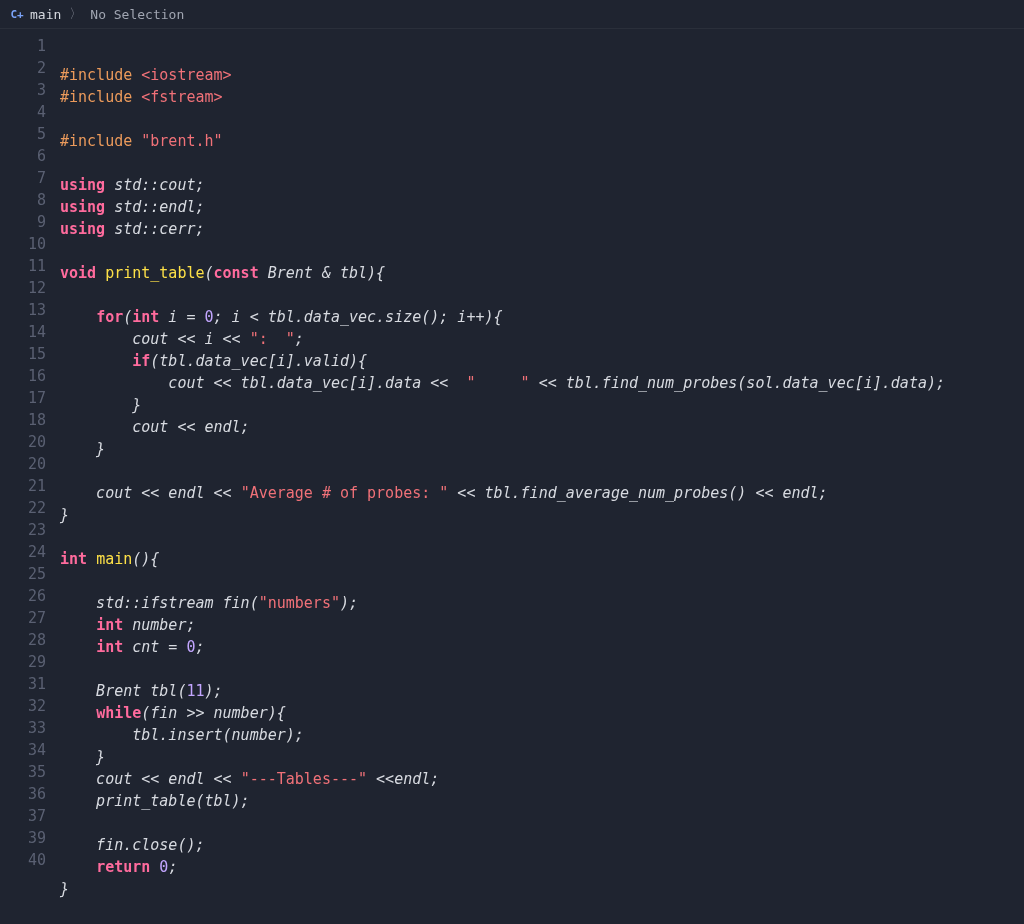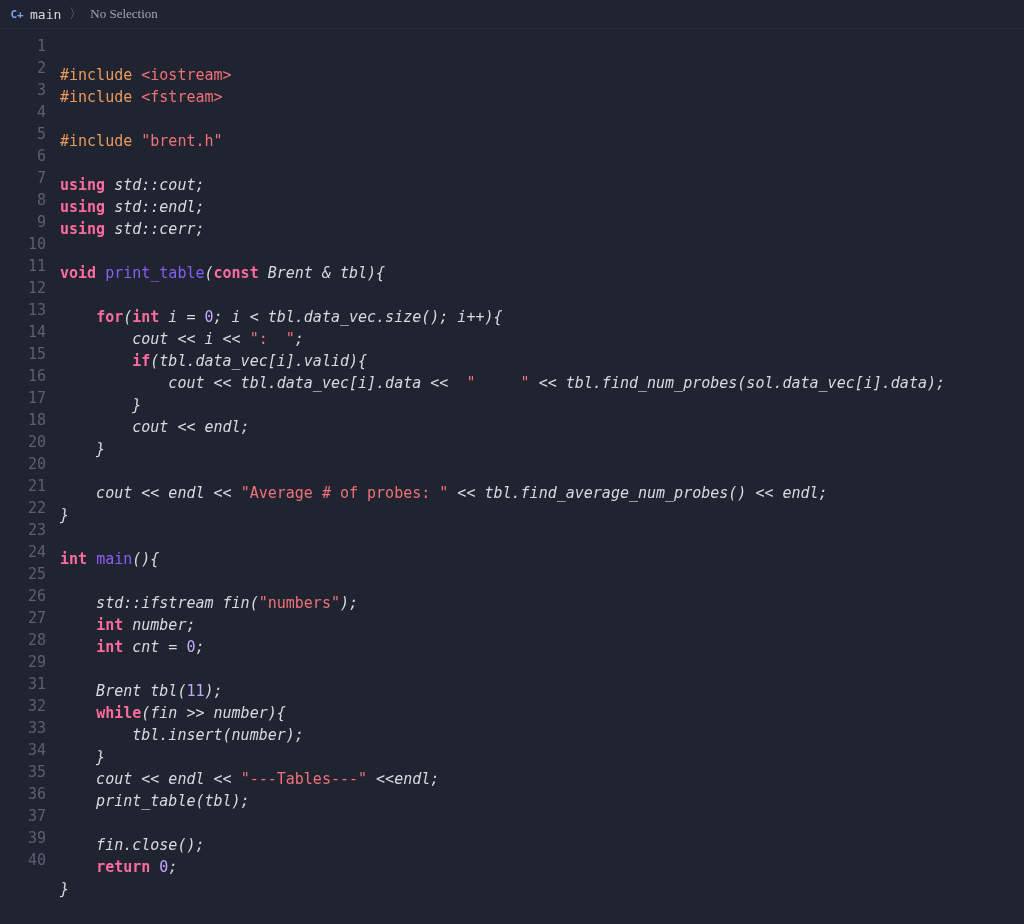--- a/index.html
+++ b/index.html
@@ -32,21 +32,20 @@
     color: #7aa2f7;
     font-weight: bold;
     font-size: 11px;
   }
   .breadcrumb .chev {
     color: #7a7f8c;
     margin: 0 2px;
   }
   .breadcrumb .sel {
     color: #a0a5b1;
-    font-family: Liberation Serif, serif;
   }
   .editor {
     display: flex;
     flex-direction: column;
     padding-top: 6px;
   }
   .row {
     display: flex;
     height: 22px;
     line-height: 22px;
@@ -60,21 +59,21 @@
     user-select: none;
     flex-shrink: 0;
   }
   .code {
     flex: 1;
     margin-top: 29px;
   }
   .tok-keyword   { color: #ff6b9d; font-weight: bold; }
   .tok-preproc   { color: #eb9a5b; }
   .tok-string    { color: #f07178; }
-  .tok-func      { color: #8b5cf6; }
+  .tok-func      { color: #fde047; }
   .tok-number    { color: #c3a6ff; }
   .tok-plain     { color: #d7dae0; font-style: italic; }
 </style>
 </head>
 <body>
 
 <div class="breadcrumb">
   <span class="file-icon">C+</span>
   <span>main</span>
   <span class="chev">〉</span>

